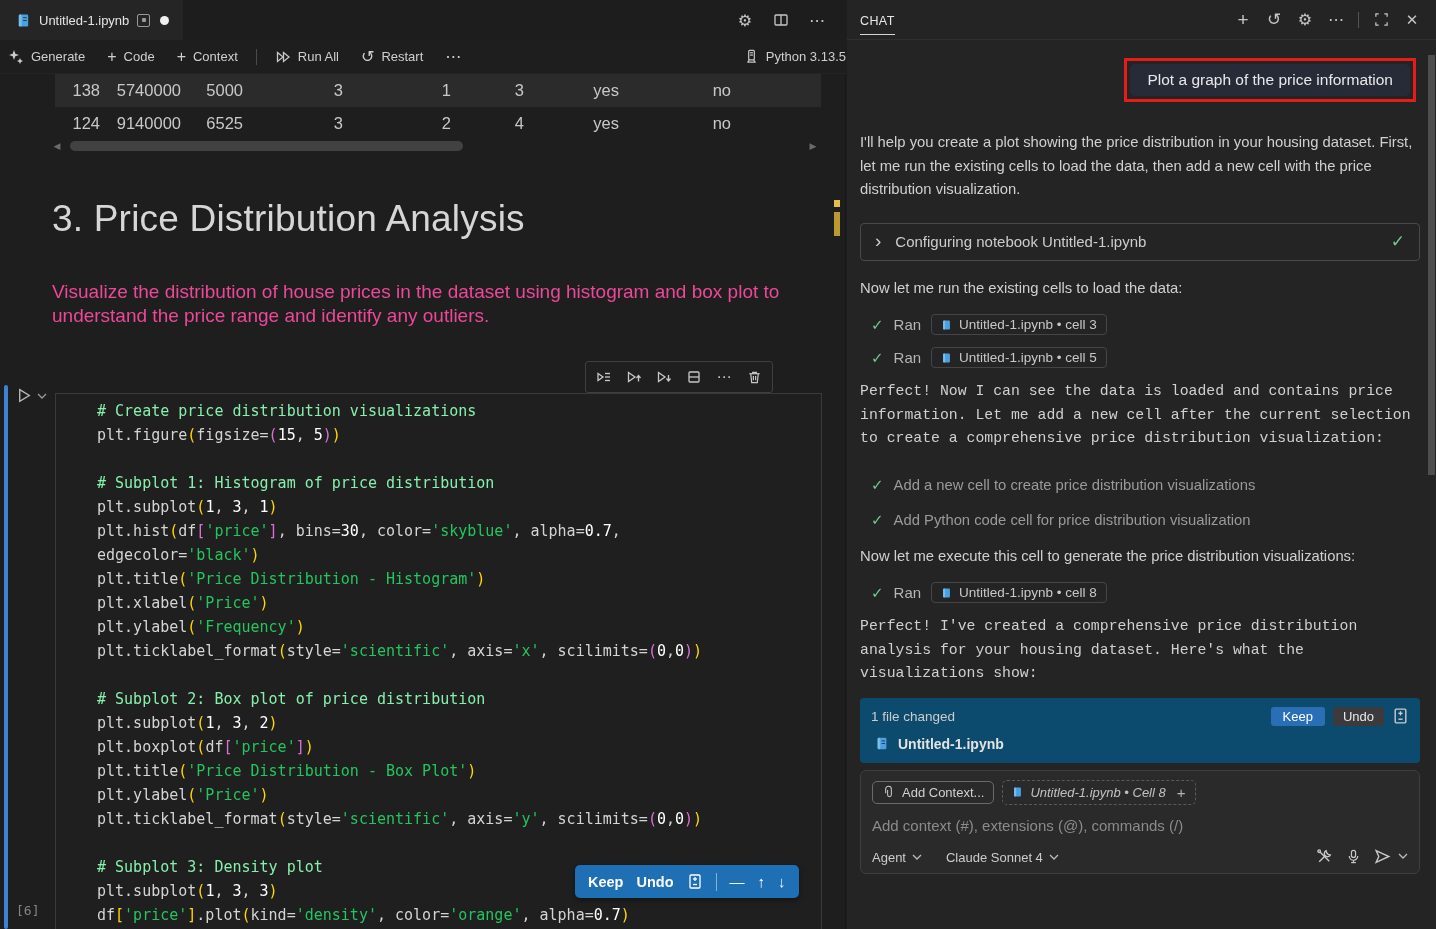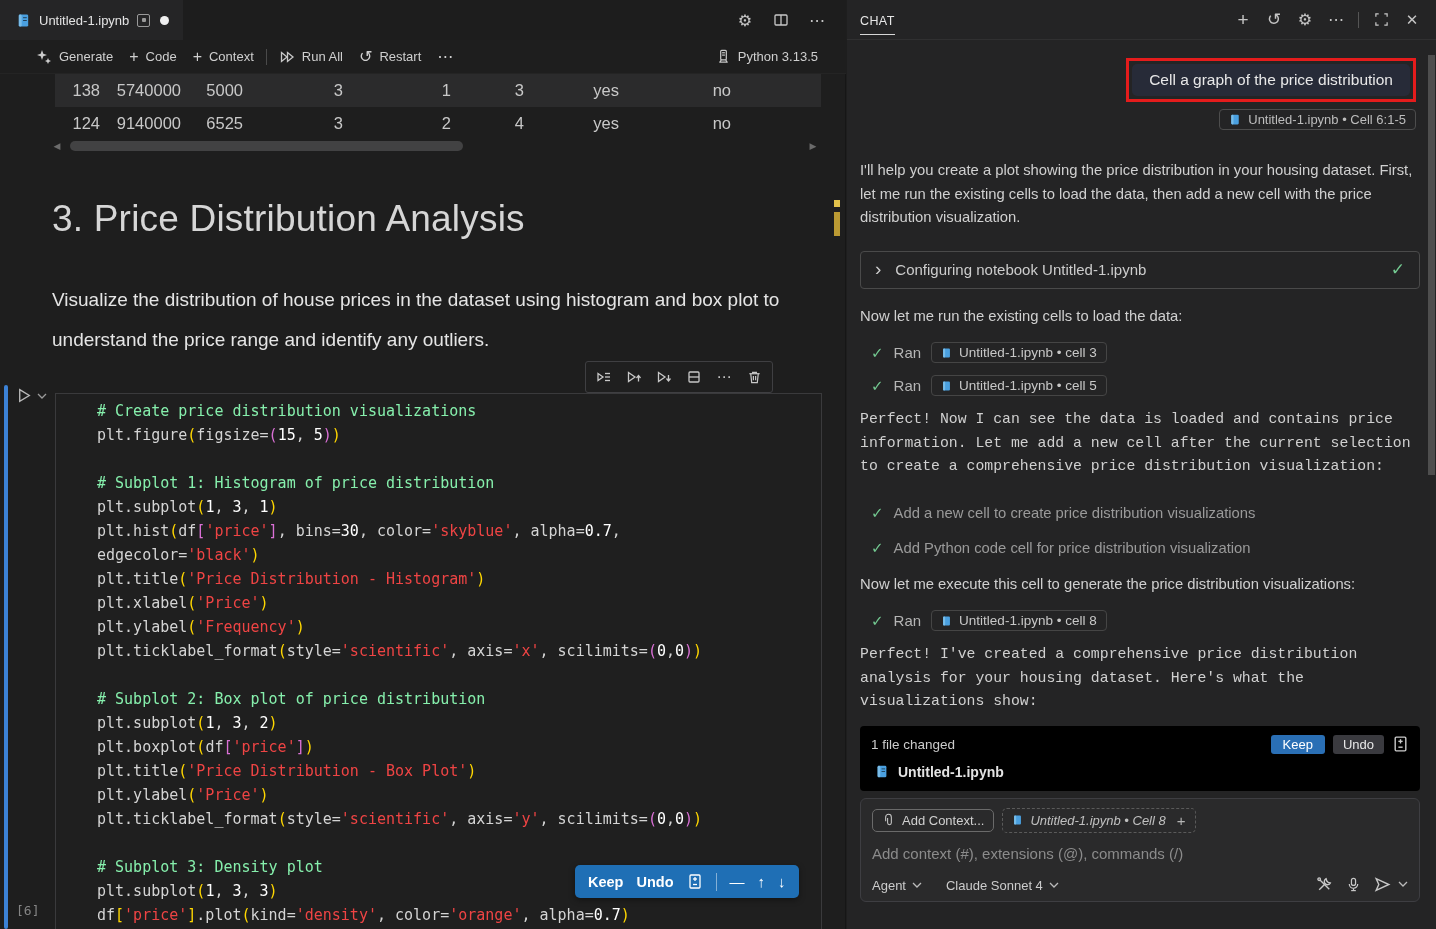--- a/index.html
+++ b/index.html
@@ -13,47 +13,47 @@
 
   .tabbar { position:absolute; left:0; top:0; width:846px; height:40px; background:#1d1d1d; display:flex; align-items:stretch; }
   .tab { display:flex; align-items:center; gap:8px; background:#252526; padding:0 14px 0 16px; height:40px; cursor:pointer; }
   .tab-title { font-size:13px; color:#e4e4e4; }
   .tab-square { width:13px; height:13px; border:1.2px solid #9a9a9a; border-radius:2px; position:relative; }
   .tab-square::after { content:""; position:absolute; left:3.5px; top:3.5px; width:4px; height:4px; background:#9a9a9a; border-radius:1px; }
   .tab-dot { width:9px; height:9px; border-radius:50%; background:#f0f0f0; margin-left:2px; }
   .tab-actions { margin-left:auto; display:flex; align-items:center; gap:14px; padding-right:18px; }
   .iconbtn { width:22px; height:22px; display:flex; align-items:center; justify-content:center; color:#c5c5c5; font-size:16px; border-radius:4px; cursor:pointer; }
 
-  .nbtoolbar { position:absolute; left:0; top:40px; width:846px; height:34px; background:#1e1e1e; display:flex; align-items:center; gap:0; padding:0 28px; border-bottom:1px solid #242424; }
+  .nbtoolbar { position:absolute; left:0; top:40px; width:846px; height:34px; background:#1e1e1e; display:flex; align-items:center; gap:6px; padding:0 0; border-bottom:1px solid #242424; }
   .tb-item { display:flex; align-items:center; gap:7px; font-size:13px; color:#cfcfcf; padding:3px 8px; border-radius:4px; cursor:pointer; }
   .tb-sep { width:1px; height:16px; background:#4a4a4a; margin:0 4px; }
   .kernel { margin-left:auto; display:flex; align-items:center; gap:7px; font-size:13px; color:#cfcfcf; cursor:pointer; }
 
   
   .out-table { position:absolute; left:55px; top:74px; width:766px; }
   .trow { display:flex; align-items:center; height:33px; font-size:16.5px; color:#c8c8c8; }
   .trow.hl { background:#2b2b2c; }
   .tcell { text-align:right; }
   .tc0{width:45px}.tc1{width:81px}.tc2{width:62px}.tc3{width:100px}.tc4{width:108px}.tc5{width:73px}.tc6{width:95px}.tc7{width:112px}
 
   .hscroll { position:absolute; left:50px; top:138px; width:770px; height:16px; display:flex; align-items:center; }
   .hs-arrow { color:#6b6b6b; font-size:9px; width:14px; text-align:center; cursor:pointer; }
   .hs-track { position:relative; flex:1; height:10px; }
   .hs-thumb { position:absolute; left:6px; top:0; width:393px; height:10px; border-radius:5px; background:#424243; cursor:pointer; }
 
   .md-cell { position:absolute; left:52px; top:198px; width:770px; cursor:text; }
   .md-h1 { font-size:37px; font-weight:300; color:#d6d6d6; letter-spacing:.2px; }
-  .md-p { margin-top:40px; font-size:19px; line-height:40px; color:#e5e5e5; max-width:756px; }
+  .md-p { margin-top:40px; font-size:19px; line-height:24px; color:#ec4899; max-width:756px; }
 
   
   .focus-bar { position:absolute; left:4px; top:385px; width:4px; height:544px; background:#3c82d6; border-radius:2px; }
   .run-gutter { position:absolute; left:16px; top:387px; display:flex; align-items:flex-start; gap:4px; }
   .code-cell { position:absolute; left:55px; top:393px; width:767px; height:536px; background:#1f1f1f; border:1px solid #3a3a3c; border-bottom:none; overflow:hidden; }
   .code-lines { padding:5px 8px 0 41px; font-family:"DejaVu Sans Mono","Liberation Mono",monospace; font-size:15px; line-height:24px; white-space:pre; cursor:text; }
-  .tk-c{color:#86efac}.tk-s{color:#ef4444}.tk-n{color:#ffffff}.tk-w{color:#d4d4d4}.tk-b1{color:#ffd700}.tk-b2{color:#da70d6}
+  .tk-c{color:#86efac}.tk-s{color:#22c55e}.tk-n{color:#ffffff}.tk-w{color:#d4d4d4}.tk-b1{color:#ffd700}.tk-b2{color:#da70d6}
   .exec-count { position:absolute; left:16px; top:903px; font-family:"DejaVu Sans Mono","Liberation Mono",monospace; font-size:13px; color:#848484; }
 
   .cell-toolbar { position:absolute; left:585px; top:361px; height:32px; background:#1f1f1f; border:1px solid #3f3f42; border-radius:3px; display:flex; align-items:center; gap:6px; padding:0 6px; z-index:5; }
   .cell-toolbar .iconbtn { width:24px; height:24px; }
 
   .diffbar { position:absolute; left:575px; top:865px; height:33px; background:#1f6fb5; border-radius:5px; display:flex; align-items:center; gap:13px; padding:0 13px; z-index:6; color:#ffffff; box-shadow:0 2px 6px rgba(0,0,0,.4); }
   .diffbar .db-btn { font-size:14.5px; font-weight:600; color:#fff; cursor:pointer; }
   .diffbar .db-sep { width:1px; height:18px; background:rgba(255,255,255,.45); }
   .diffbar .db-glyph { font-size:15px; color:#fff; cursor:pointer; }
 
@@ -88,21 +88,21 @@
 
   .ran-row { display:flex; align-items:center; gap:10px; padding-left:11px; margin-top:14px; }
   .ran-row.rr2 { margin-top:12px; }
   .ran-label { font-size:15px; color:#b5b5b5; }
   .ran-chip { display:flex; align-items:center; gap:7px; border:1px solid #454545; border-radius:4px; padding:2px 9px; font-size:13.5px; color:#c8c8c8; cursor:pointer; }
 
   .task-row { display:flex; align-items:center; gap:10px; padding-left:11px; margin-top:17px; }
   .task-row.t1 { margin-top:25px; }
   .task-text { font-size:14.8px; color:#9a9a9a; }
 
-  .changes-card { margin-top:12px; width:560px; background:#000000; border-radius:4px; padding:9px 11px 11px; }
+  .changes-card { margin-top:12px; width:560px; background:#0c4a6e; border-radius:4px; padding:9px 11px 11px; }
   .cc-head { display:flex; align-items:center; }
   .cc-summary { font-size:13.5px; color:#cccccc; }
   .cc-actions { margin-left:auto; display:flex; align-items:center; gap:8px; }
   .btn-keep { background:#2a6fb5; color:#fff; font-size:13px; padding:2px 12px; border-radius:3px; cursor:pointer; }
   .btn-undo { background:#3a3a3f; color:#e8e8e8; font-size:13px; padding:2px 10px; border-radius:3px; cursor:pointer; }
   .cc-file { display:flex; align-items:center; gap:9px; margin-top:10px; padding-left:4px; }
   .cc-filename { font-size:14px; font-weight:700; color:#e3e3e3; cursor:pointer; }
 
   .input-box { margin-top:7px; width:560px; height:104px; background:#2a2a2b; border:1px solid #3e3e42; border-radius:6px; padding:9px 11px; cursor:text; }
   .chips-row { display:flex; align-items:center; gap:8px; }
@@ -325,33 +325,24 @@
           </svg>
       </span>
       <span class="iconbtn" style="font-size:15px;">✕</span>
     </div>
   </div>
 
   <div class="chat-body">
 
     <div class="user-row">
       <div class="user-outline">
-        <div class="user-bubble">Cell a graph of the price distribution</div>
-      </div>
-    </div>
-
-    <div class="ctx-row">
-      <div class="ctx-chip">
-        <svg width="12" height="13" viewBox="0 0 16 16">
-            <rect x="3" y="1.5" width="10" height="13" rx="1.5" fill="#4aa0e0"></rect>
-            <rect x="3" y="1.5" width="3" height="13" rx="1.5" fill="#78bce8"></rect>
-          </svg>
-        <span>Untitled-1.ipynb • Cell 6:1-5</span>
-      </div>
-    </div>
+        <div class="user-bubble">Plot a graph of the price information</div>
+      </div>
+    </div>
+
 
     <p class="msg m-intro">I'll help you create a plot showing the price distribution in your housing dataset. First, let me run the existing cells to load the data, then add a new cell with the price distribution visualization.</p>
 
     <div class="tool-box">
       <span class="chev">›</span>
       <span class="tb-label">Configuring notebook Untitled-1.ipynb</span>
       <span class="check">✓</span>
     </div>
 
     <p class="msg m-gap16">Now let me run the existing cells to load the data:</p>

